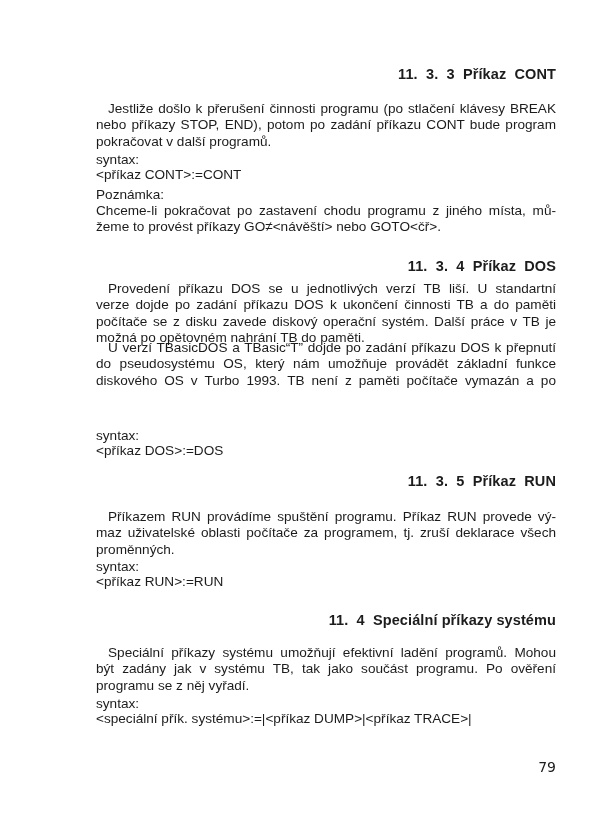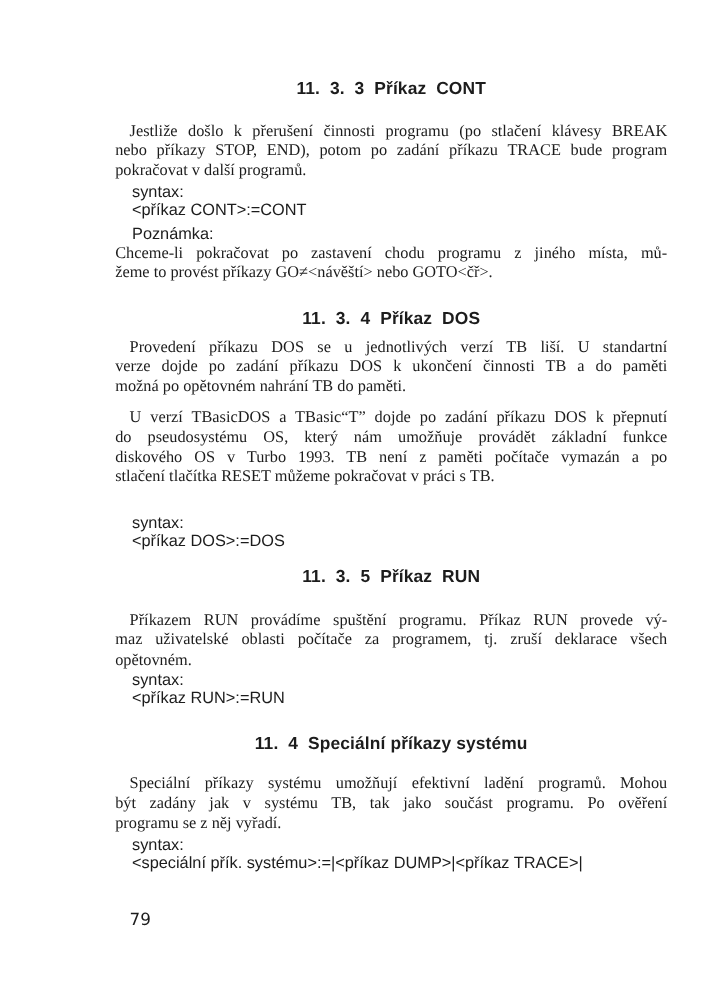--- a/index.html
+++ b/index.html
@@ -1,67 +1,67 @@
 <!DOCTYPE html>
 <html><head>
   <meta charset="utf-8">
   <style>
     html, body { margin: 0; padding: 0; }
     body {
       width: 600px; height: 837px; background: #ffffff; position: relative; overflow: hidden;
       font-family: "Liberation Sans", sans-serif; color: #1c1c1c;
     }
     .page { position: absolute; left: 96px; top: 0; width: 460px; }
-    .h { position: absolute; left: 0; width: 460px; text-align: center; font-weight: bold; font-size: 14.5px; white-space: pre; letter-spacing: 0.1px; }
-    .p { position: absolute; left: 0; width: 460px; font-size: 13.6px; line-height: 16.4px; text-align: justify; font-family: Liberation Serif, serif; }
+    .h { position: absolute; left: 0; width: 460px; text-align: right; font-weight: bold; font-size: 14.5px; white-space: pre; letter-spacing: 0.1px; }
+    .p { position: absolute; left: 0; width: 460px; font-size: 13.6px; line-height: 16.4px; text-align: justify; }
     .p .ln { display: block; white-space: nowrap; text-align-last: justify; }
     .p .ln.last { text-align-last: left; }
     .p .ln.ind { text-indent: 12px; }
-    .lbl { position: absolute; left: 14px; font-size: 13.6px; line-height: 16.4px; white-space: nowrap; text-align: center; }
-    .pgnum { position: absolute; left: 12px; top: 759px; width: 460px; text-align: left; font-size: 14px; font-family: "DejaVu Sans", sans-serif; }
+    .lbl { position: absolute; left: 0; font-size: 13.6px; line-height: 16.4px; white-space: nowrap; text-align: center; }
+    .pgnum { position: absolute; left: 0; top: 759px; width: 460px; text-align: right; font-size: 14px; font-family: "DejaVu Sans", sans-serif; }
   </style>
 </head>
 <body>
 
 <div class="page">
 
   <div class="h" style="top:66px">11.  3.  3  Příkaz  CONT</div>
   <div class="p" style="top:101px">
     <span class="ln ind">Jestliže došlo k přerušení činnosti programu (po stlačení klávesy BREAK</span>
-    <span class="ln">nebo příkazy STOP, END), potom po zadání příkazu TRACE bude program</span>
+    <span class="ln">nebo příkazy STOP, END), potom po zadání příkazu CONT bude program</span>
     <span class="ln last">pokračovat v další programů.</span>
   </div>
   <div class="lbl" style="top:152px">syntax:</div>
   <div class="lbl" style="top:167px">&lt;příkaz CONT&gt;:=CONT</div>
   <div class="lbl" style="top:187px">Poznámka:</div>
   <div class="p" style="top:203px">
     <span class="ln">Chceme-li pokračovat po zastavení chodu programu z jiného místa, mů-</span>
     <span class="ln last">žeme to provést příkazy GO≠&lt;návěští&gt; nebo GOTO&lt;čř&gt;.</span>
   </div>
 
   <div class="h" style="top:258px">11.  3.  4  Příkaz  DOS</div>
   <div class="p" style="top:281px">
     <span class="ln ind">Provedení příkazu DOS se u jednotlivých verzí TB liší. U standartní</span>
     <span class="ln">verze dojde po zadání příkazu DOS k ukončení činnosti TB a do paměti</span>
+    <span class="ln">počítače se z disku zavede diskový operační systém. Další práce v TB je</span>
     <span class="ln last">možná po opětovném nahrání TB do paměti.</span>
   </div>
   <div class="p" style="top:340px">
     <span class="ln ind">U verzí TBasicDOS a TBasic“T” dojde po zadání příkazu DOS k přepnutí</span>
     <span class="ln">do pseudosystému OS, který nám umožňuje provádět základní funkce</span>
     <span class="ln">diskového OS v Turbo 1993. TB není z paměti počítače vymazán a po</span>
-    <span class="ln last">stlačení tlačítka RESET můžeme pokračovat v práci s TB.</span>
   </div>
   <div class="lbl" style="top:428px">syntax:</div>
   <div class="lbl" style="top:443px">&lt;příkaz DOS&gt;:=DOS</div>
 
   <div class="h" style="top:473px">11.  3.  5  Příkaz  RUN</div>
   <div class="p" style="top:509px">
     <span class="ln ind">Příkazem RUN provádíme spuštění programu. Příkaz RUN provede vý-</span>
     <span class="ln">maz uživatelské oblasti počítače za programem, tj. zruší deklarace všech</span>
-    <span class="ln last">opětovném.</span>
+    <span class="ln last">proměnných.</span>
   </div>
   <div class="lbl" style="top:559px">syntax:</div>
   <div class="lbl" style="top:574px">&lt;příkaz RUN&gt;:=RUN</div>
 
   <div class="h" style="top:612px">11.  4  Speciální příkazy systému</div>
   <div class="p" style="top:645px">
     <span class="ln ind">Speciální příkazy systému umožňují efektivní ladění programů. Mohou</span>
     <span class="ln">být zadány jak v systému TB, tak jako součást programu. Po ověření</span>
     <span class="ln last">programu se z něj vyřadí.</span>
   </div>

